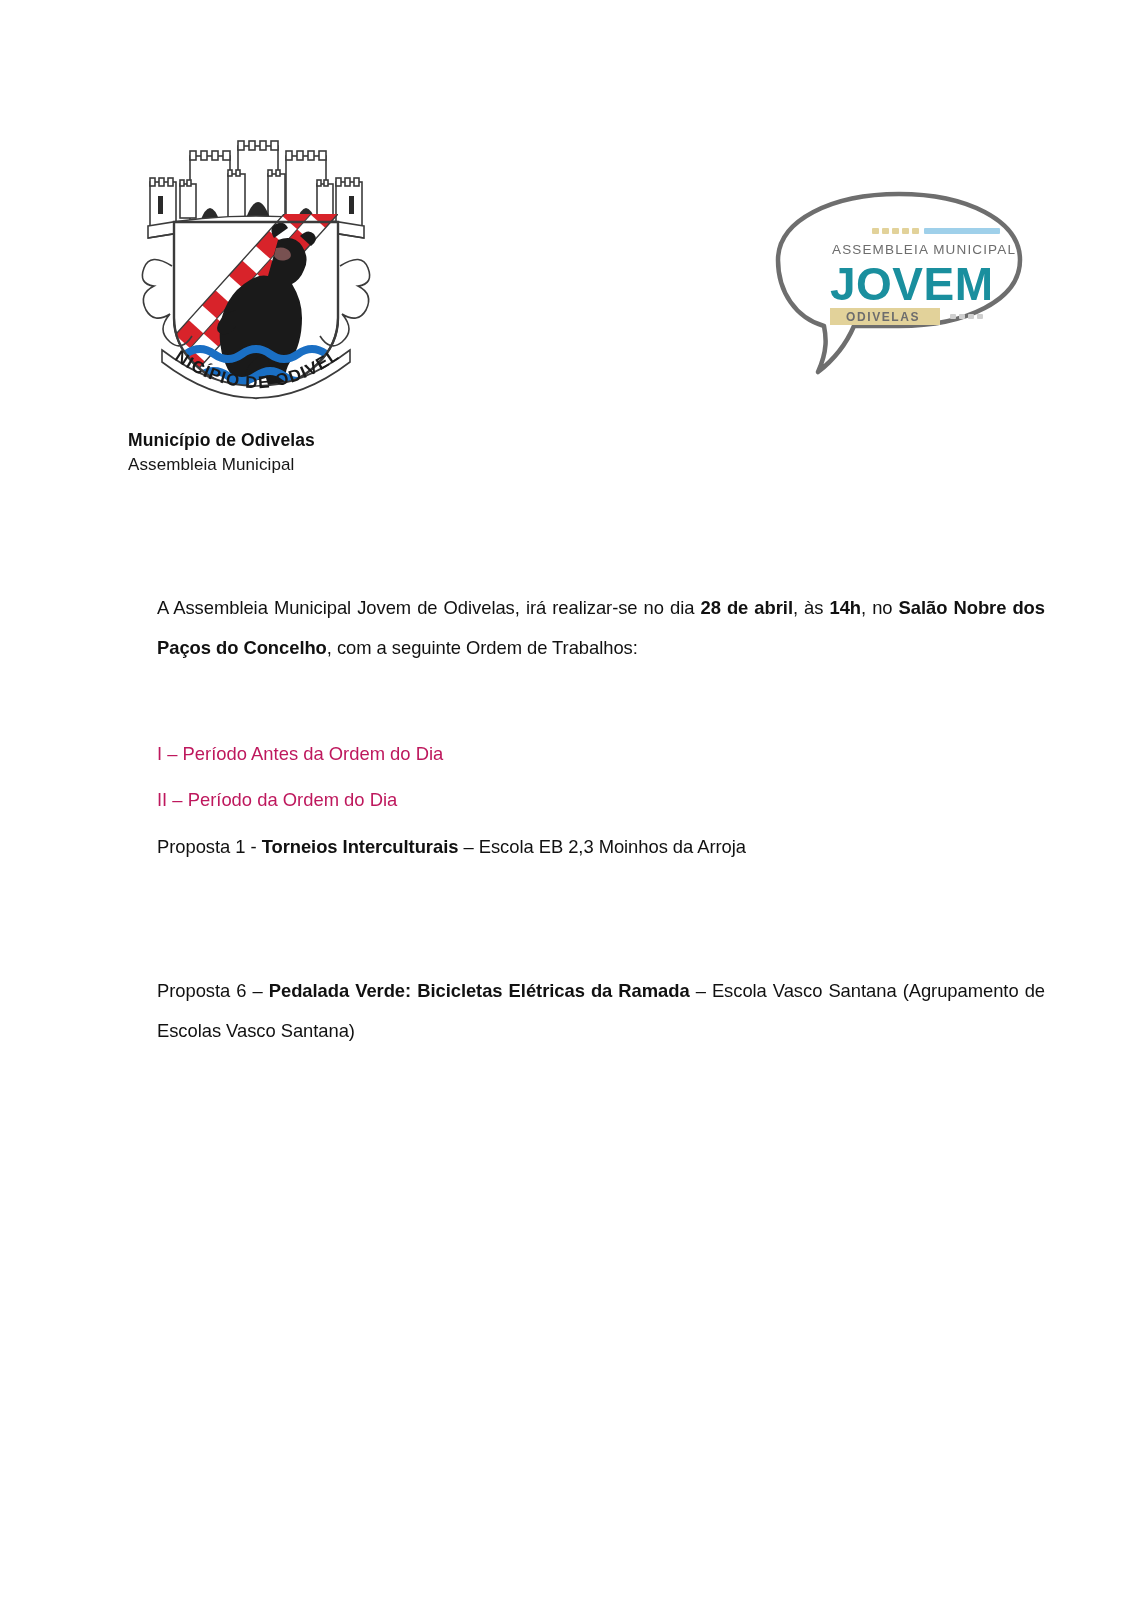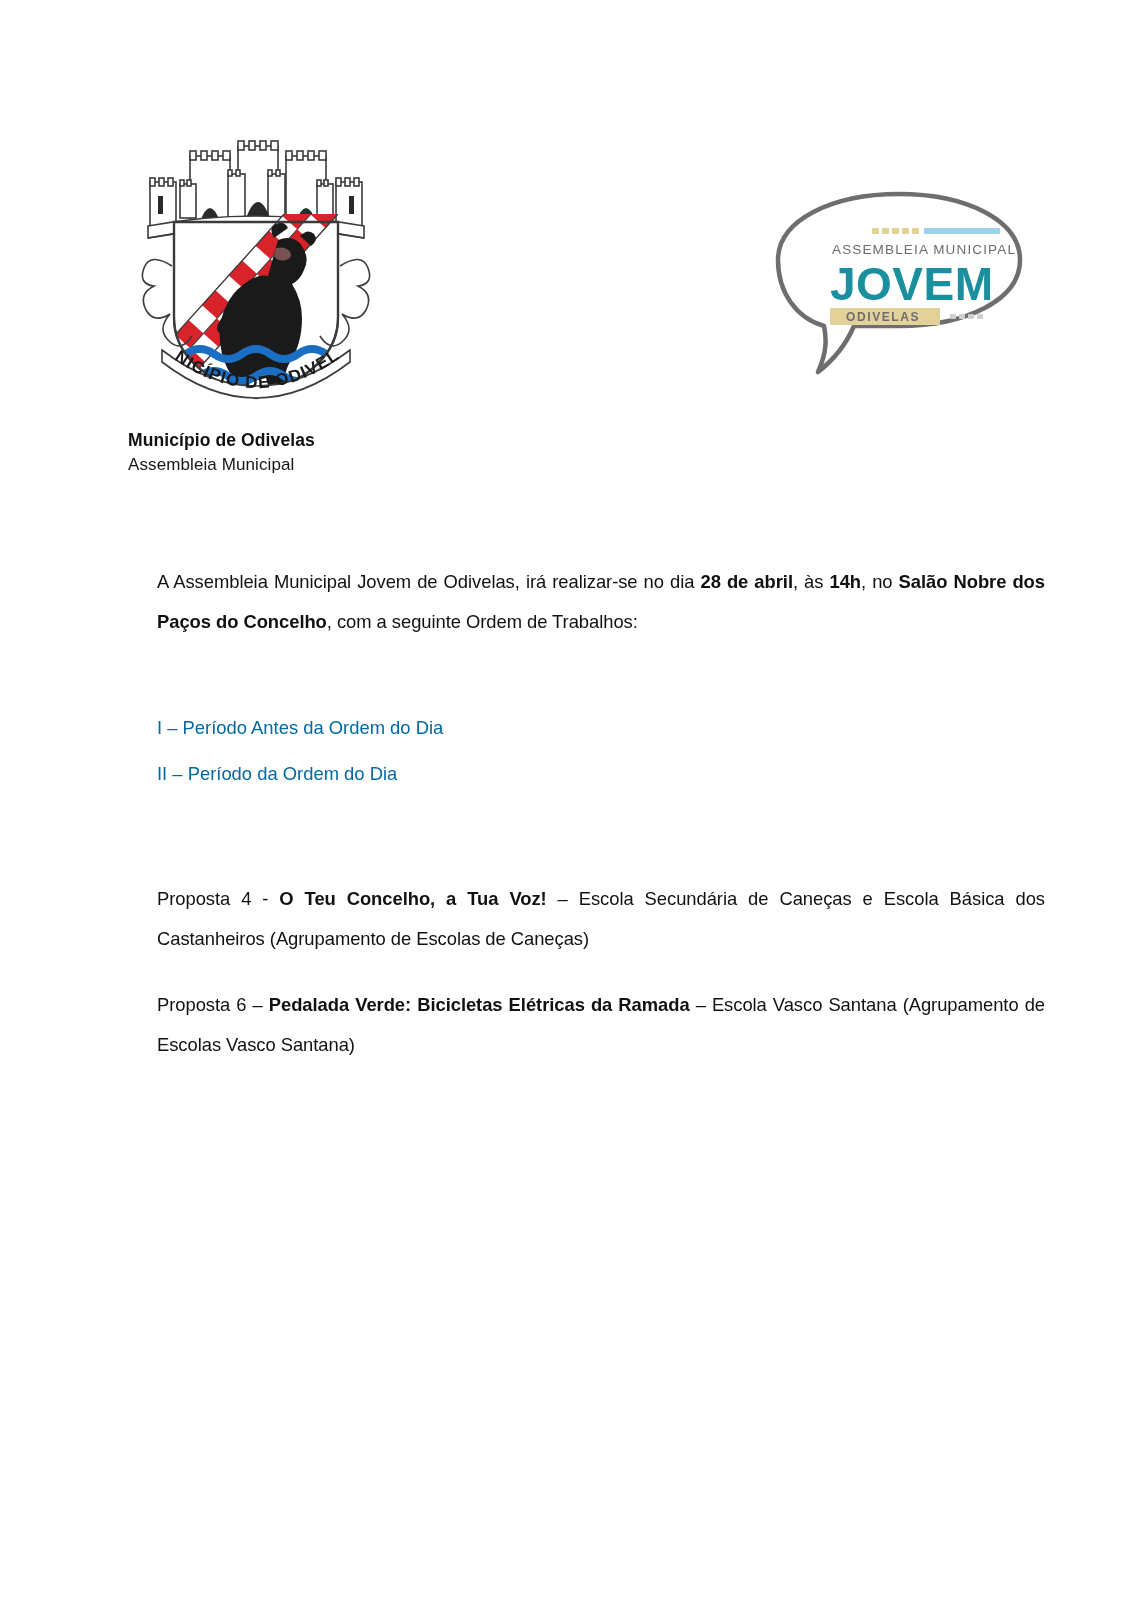--- a/index.html
+++ b/index.html
@@ -64,21 +64,21 @@
     font-size: 17px;
     font-weight: normal;
     letter-spacing: 0.1px;
     color: #161616;
   }
 
   
   .body-zone {
     position: absolute;
     left: 157px;
-    top: 562px;
+    top: 588px;
     width: 888px;
   }
 
   p.para {
     margin: 0;
     font-size: 18.4px;
     line-height: 2.18;
     text-align: justify;
     text-justify: inter-word;
     color: #111111;
@@ -88,21 +88,21 @@
 
   .gap-intro  { height: 66px; }
   .gap-roman  { height: 6px; }
   .gap-prop   { height: 26px; }
 
   .line-item {
     margin: 0;
     font-size: 18.4px;
     line-height: 2.18;
     text-align: left;
-    color: #0369a1;
+    color: #be185d;
   }
 </style>
 </head>
 <body>
 
 <div class="page">
 
   <div class="header-zone">
 
     <div class="crest">
@@ -279,27 +279,27 @@
 
     <p class="para"><span>A Assembleia Municipal Jovem de Odivelas, irá realizar-se no dia </span><b>28 de abril</b><span>, às </span><b>14h</b><span>, no </span><b>Salão Nobre dos Paços do Concelho</b><span>, com a seguinte Ordem de Trabalhos:</span></p>
 
     <div class="gap-intro"></div>
 
     <p class="line-item">I – Período Antes da Ordem do Dia</p>
     <div class="gap-roman"></div>
     <p class="line-item">II – Período da Ordem do Dia</p>
     <div class="gap-roman"></div>
 
-    <div class="gap-prop"></div>
-
-    <div class="gap-prop"></div>
-
-    <div class="gap-prop"></div>
-
-    <p class="para"><span>Proposta 4 - </span><b>O Teu Concelho, a Tua Voz!</b><span> – Escola Secundária de Caneças e Escola Básica dos Castanheiros (Agrupamento de Escolas de Caneças)</span></p>
+    <p class="para"><span>Proposta 1 - </span><b>Torneios Interculturais</b><span> – Escola EB 2,3 Moinhos da Arroja</span></p>
+    <div class="gap-prop"></div>
+
+    <div class="gap-prop"></div>
+
+    <div class="gap-prop"></div>
+
     <div class="gap-prop"></div>
 
     <p class="para"><span>Proposta 6 – </span><b>Pedalada Verde: Bicicletas Elétricas da Ramada</b><span> – Escola Vasco Santana (Agrupamento de Escolas Vasco Santana)</span></p>
     <div class="gap-prop"></div>
 
 
   </div>
 </div>
 
 </body></html>

